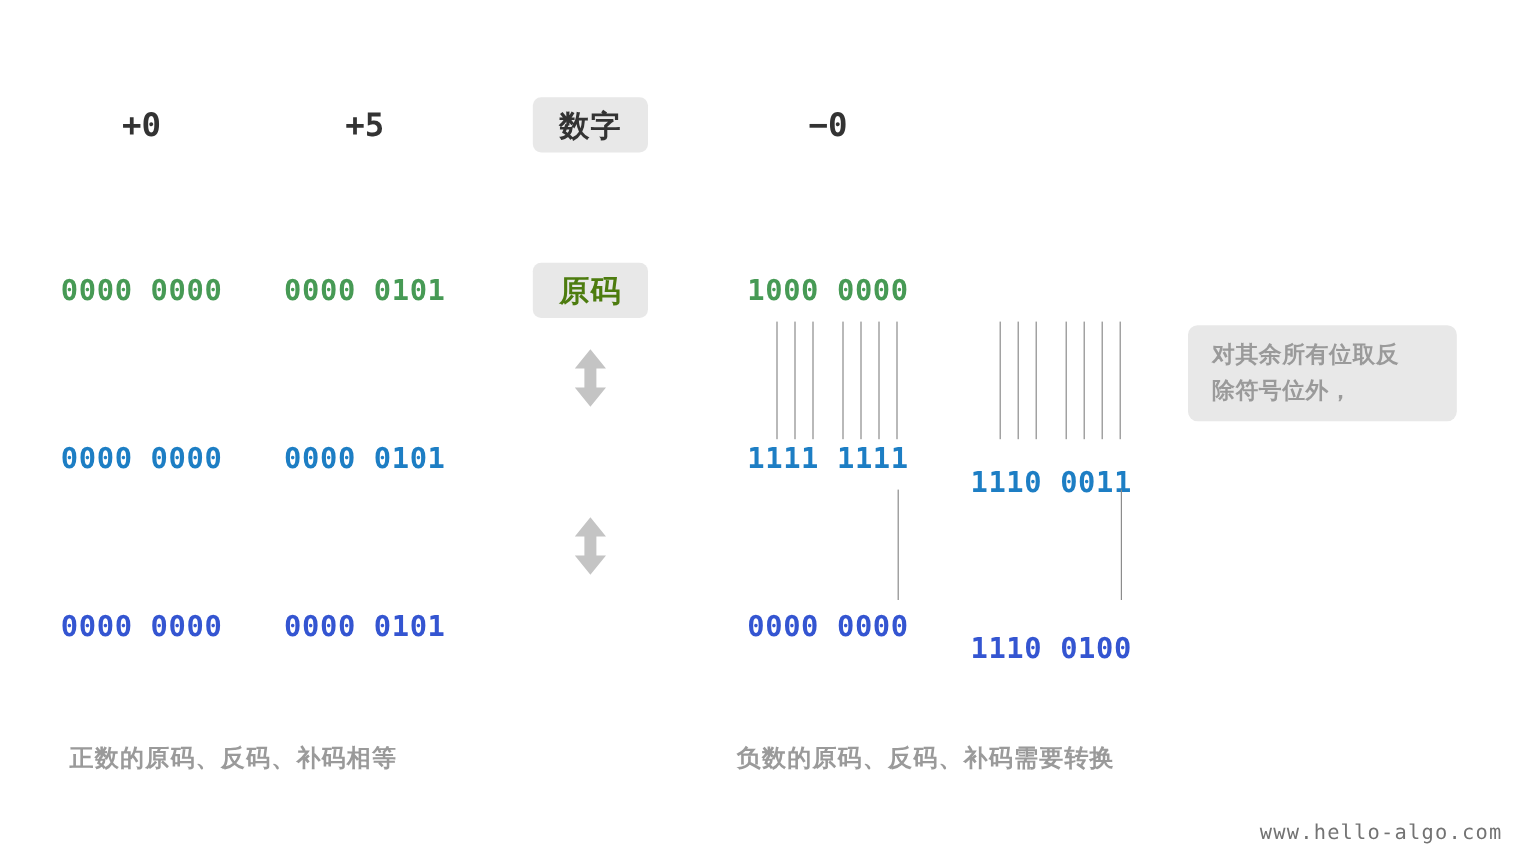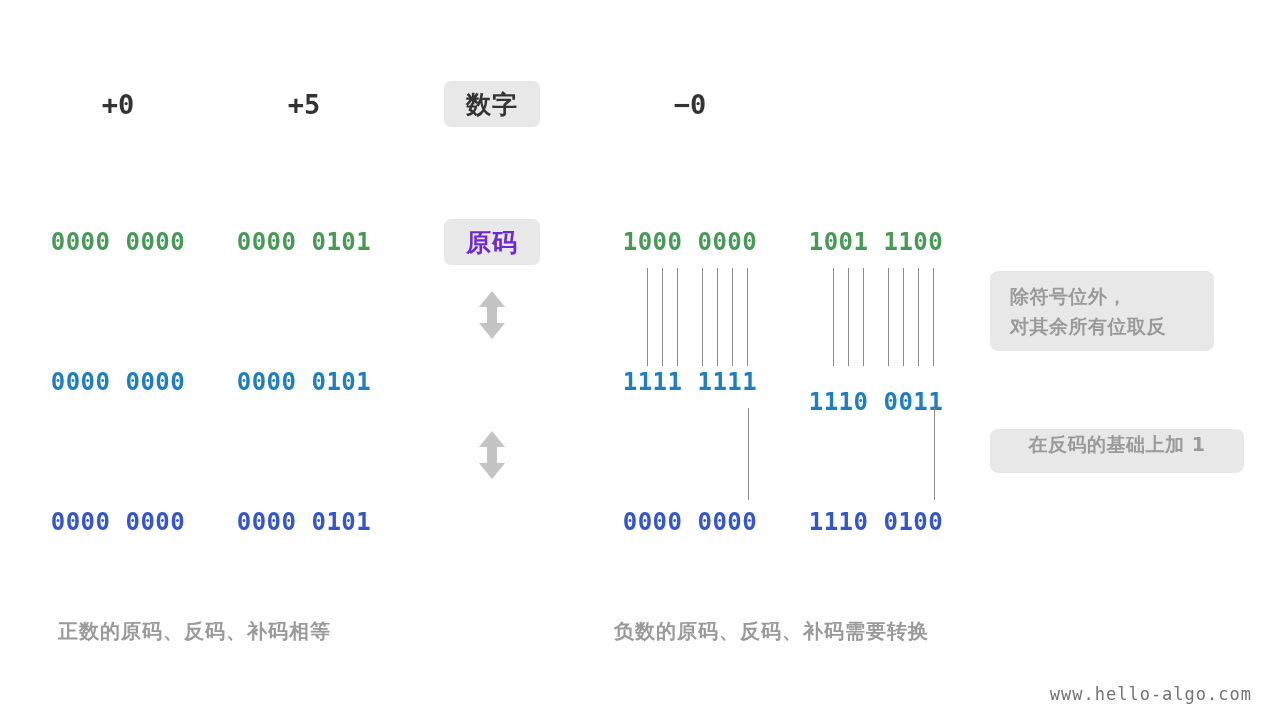--- a/index.html
+++ b/index.html
@@ -47,21 +47,21 @@
     font-weight: bold;
     letter-spacing: 1px;
     padding: 0;
     width: 96px;
     height: 46px;
     display: flex;
     align-items: center;
     justify-content: center;
   }
   .badge-dark  { color: #333333; }
-  .badge-green { color: #6d28d9; }
+  .badge-green { color: #4d7c0f; }
   .badge-blue  { color: #1d7ec4; }
   .badge-indigo{ color: #3455d1; }
 
   
   .bits {
     font-family: "DejaVu Sans Mono", "Liberation Mono", monospace;
     font-size: 24px;
     font-weight: bold;
     letter-spacing: 0.5px;
   }
@@ -143,21 +143,20 @@
   <div class="cell bits c-green" style="left:48px; top:223px; width:140px; height:38px;">0000 0000</div>
 
   <div class="cell bits c-green" style="left:234px; top:223px; width:140px; height:38px;">0000 0101</div>
 
   <div class="cell" style="left:444px; top:219px; width:96px; height:46px;">
     <div class="badge badge-green">原码</div>
   </div>
 
   <div class="cell bits c-green" style="left:620px; top:223px; width:140px; height:38px;">1000 0000</div>
 
-  <div class="cell bits c-green" style="left:806px; top:223px; width:140px; height:38px;">1001 1100</div>
 
   <div class="vline" style="left:647px;  top:268px; height:98px;"></div>
   <div class="vline" style="left:662px;  top:268px; height:98px;"></div>
   <div class="vline" style="left:677px;  top:268px; height:98px;"></div>
   <div class="vline" style="left:702px;  top:268px; height:98px;"></div>
   <div class="vline" style="left:717px;  top:268px; height:98px;"></div>
   <div class="vline" style="left:732px;  top:268px; height:98px;"></div>
   <div class="vline" style="left:747px;  top:268px; height:98px;"></div>
 
   <div class="vline" style="left:833px; top:268px; height:98px;"></div>
@@ -192,30 +191,27 @@
     </svg>
   </div>
 
   <div class="cell bits c-indigo" style="left:48px; top:503px; width:140px; height:38px;">0000 0000</div>
 
   <div class="cell bits c-indigo" style="left:234px; top:503px; width:140px; height:38px;">0000 0101</div>
 
 
   <div class="cell bits c-indigo" style="left:620px; top:503px; width:140px; height:38px;">0000 0000</div>
 
-  <div class="cell bits c-indigo" style="left:806px; top:503px; width:140px; height:38px;">1110 0100</div>
+  <div class="cell bits c-indigo" style="left:806px; top:521px; width:140px; height:38px;">1110 0100</div>
 
   <div class="note" style="left:990px; top:271px; width:224px; height:80px;">
+    <span>对其余所有位取反</span>
     <span>除符号位外，</span>
-    <span>对其余所有位取反</span>
-  </div>
-
-  <div class="note note-inline" style="left:990px; top:429px; width:254px; height:44px;">
-    <span>在反码的基础上加  1</span>
-  </div>
+  </div>
+
 
   <div class="caption" style="left:614px; top:618px;">负数的原码、反码、补码需要转换</div>
 
   <div class="caption" style="left:58px; top:618px;">正数的原码、反码、补码相等</div>
 
   <div class="watermark">www.hello-algo.com</div>
 
 </div>
 
 </body></html>

